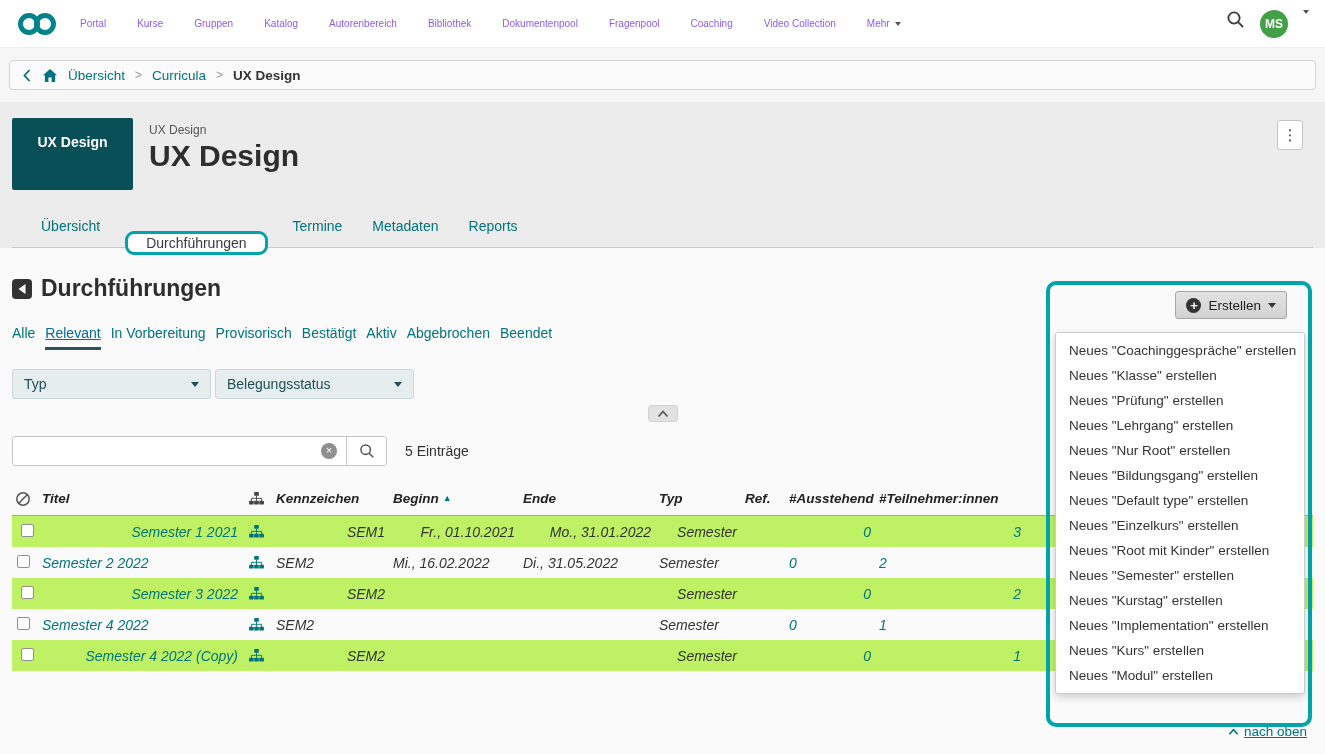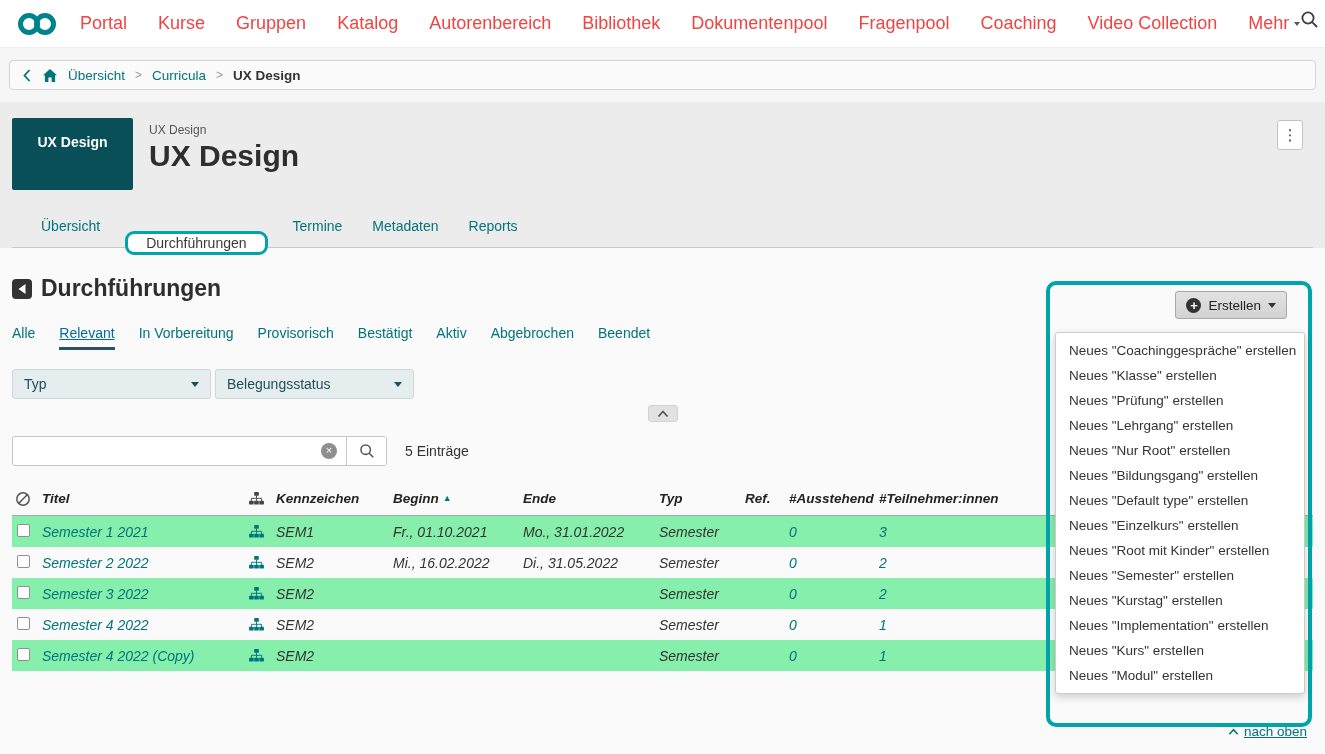--- a/index.html
+++ b/index.html
@@ -4,21 +4,21 @@
 <style>
   * { margin:0; padding:0; box-sizing:border-box; }
   html,body { width:1325px; height:754px; }
   body {
     font-family:"Liberation Sans", sans-serif;
     background:#f6f6f6; color:#333; position:relative; overflow:hidden;
   }
   
   .navbar { height:48px; background:#fff; display:flex; align-items:center; padding:0 16px; border-bottom:1px solid #eee; }
   .logo { display:flex; align-items:center; margin-right:22px; cursor:pointer; }
-  .nav-items { display:flex; gap:31px; font-size:18px; color:#ef4444; }
+  .nav-items { display:flex; gap:31px; font-size:10px; color:#8b5cf6; }
   .nav-item { cursor:pointer; white-space:nowrap; display:flex; align-items:center; gap:5px; }
   .caret-down { width:0; height:0; border-left:4px solid transparent; border-right:4px solid transparent; border-top:5px solid currentColor; display:inline-block; }
   .caret-sm { border-left-width:3.5px; border-right-width:3.5px; border-top-width:4.5px; color:#555; }
   .nav-right { margin-left:auto; display:flex; align-items:flex-start; gap:15px; }
   .nav-search { cursor:pointer; display:flex; }
   .avatar { width:28px; height:28px; border-radius:50%; background:#43a047; color:#fff; font-size:12px; font-weight:bold; display:flex; align-items:center; justify-content:center; cursor:pointer; }
   
   .breadcrumb-bar { margin:12px 9px; height:30px; border:1px solid #d4d4d4; border-radius:4px; background:#fbfbfb; display:flex; align-items:center; padding:0 12px; gap:10px; font-size:13.5px; }
   .crumb { color:#00747d; cursor:pointer; }
   .crumb-sep { color:#999; font-size:12px; }
@@ -33,40 +33,40 @@
   .header-title { font-size:30px; font-weight:bold; color:#2e2e2e; margin-top:2px; }
   .kebab-btn { position:absolute; right:10px; top:2px; width:26px; height:30px; background:#fff; border:1px solid #c3c3c3; border-radius:3px; font-size:15px; color:#333; display:flex; align-items:center; justify-content:center; cursor:pointer; }
   .tabs-row { display:flex; align-items:flex-end; margin-top:17px; border-bottom:1px solid #c8c8c8; padding:0 14px; }
   .tab { padding:11px 15px 13px; font-size:14px; color:#00747d; cursor:pointer; white-space:nowrap; }
   .tab-annotation { border:3px solid #00a4aa; border-radius:9px; background:#fff; margin:0 10px -8px 10px; position:relative; z-index:10; }
   .tab-annotation .tab { color:#3a3a3a; padding:14px 18px; }
   
   .content { position:relative; padding:0 12px; height:506px; background:#fafafa; }
   .section-title { padding-top:27px; display:flex; align-items:center; gap:9px; }
   .section-title h2 { font-size:23px; font-weight:bold; color:#2e2e2e; }
-  .preset-tabs { margin-top:23px; display:flex; gap:24px; font-size:14px; }
+  .preset-tabs { margin-top:23px; display:flex; gap:10px; font-size:14px; }
   .preset { color:#00747d; padding-bottom:6px; cursor:pointer; }
   .preset.active { color:#0369a1; border-bottom:3px solid #2f5061;text-decoration:underline; }
   .filter-row { margin-top:19px; display:flex; gap:4px; }
   .filter-pill { width:199px; height:30px; background:#e6edef; border:1px solid #ccd8da; border-radius:3px; display:flex; align-items:center; justify-content:space-between; padding:0 11px; font-size:14px; color:#1d4f58; cursor:pointer; }
   .filter-pill .caret-down { color:#1d4f58; }
   .collapse-row { display:flex; justify-content:center; margin-top:6px; }
   .collapse-btn { width:30px; height:17px; background:#e2e2e2; border:1px solid #d2d2d2; border-radius:3px; display:flex; align-items:center; justify-content:center; cursor:pointer; }
   .search-row { margin-top:14px; display:flex; align-items:center; }
   .search-group { width:375px; height:30px; background:#fff; border:1px solid #c6c6c6; border-radius:3px; display:flex; align-items:center; overflow:hidden; }
   .search-input { flex:1; height:100%; border:none; outline:none; padding:0 10px; font-size:14px; background:transparent; font-family:inherit; color:#333; }
   .clear-btn { width:16px; height:16px; border-radius:50%; background:#8f8f8f; color:#fff; font-size:11px; line-height:15px; text-align:center; margin-right:9px; cursor:pointer; flex:none; }
   .search-sep { width:1px; align-self:stretch; background:#c6c6c6; }
   .search-btn { width:39px; height:100%; display:flex; align-items:center; justify-content:center; cursor:pointer; background:#fff; }
   .result-count { margin-left:18px; font-size:14px; color:#333; }
   
   .table { margin-top:16px; font-size:14px;font-style:italic; }
   .tr { display:grid; grid-template-columns:30px 204px 30px 117px 130px 136px 86px 44px 90px 150px 1fr; align-items:center; height:31px; }
   .tr.thead { height:34px; font-weight:bold; font-size:13.5px; color:#222; border-bottom:1px solid #a6a6a6; }
-  .tr.odd { background:#86efac; }
+  .tr.odd { background:#bef264;text-align:right; }
   .c { padding-right:8px; white-space:nowrap; overflow:hidden; }
   .icon-c { display:flex; align-items:center; padding-left:3px; }
   .tree-teal { color:#00747d; }
   .tree-dark { color:#444; }
   .link { color:#00747d; text-decoration:none; cursor:pointer; }
   .cb { width:13px; height:13px; border:1px solid #8f8f8f; border-radius:2px; background:#fff; display:inline-block; margin-left:5px; cursor:pointer; }
   .sort-asc { font-size:9px; color:#00747d; margin-left:4px; vertical-align:2px; }
   .back-to-top { position:absolute; right:18px; top:476px; color:#00747d; font-size:13.5px; display:flex; align-items:center; gap:5px; cursor:pointer; z-index:2;text-decoration:underline; }
   
   .create-annotation { position:absolute; left:1046px; top:281px; width:266px; height:446px; border:4px solid #00a4aa; border-radius:10px; z-index:20; }

